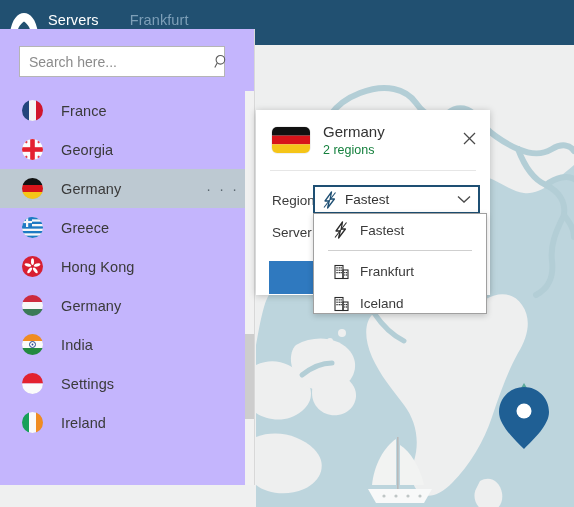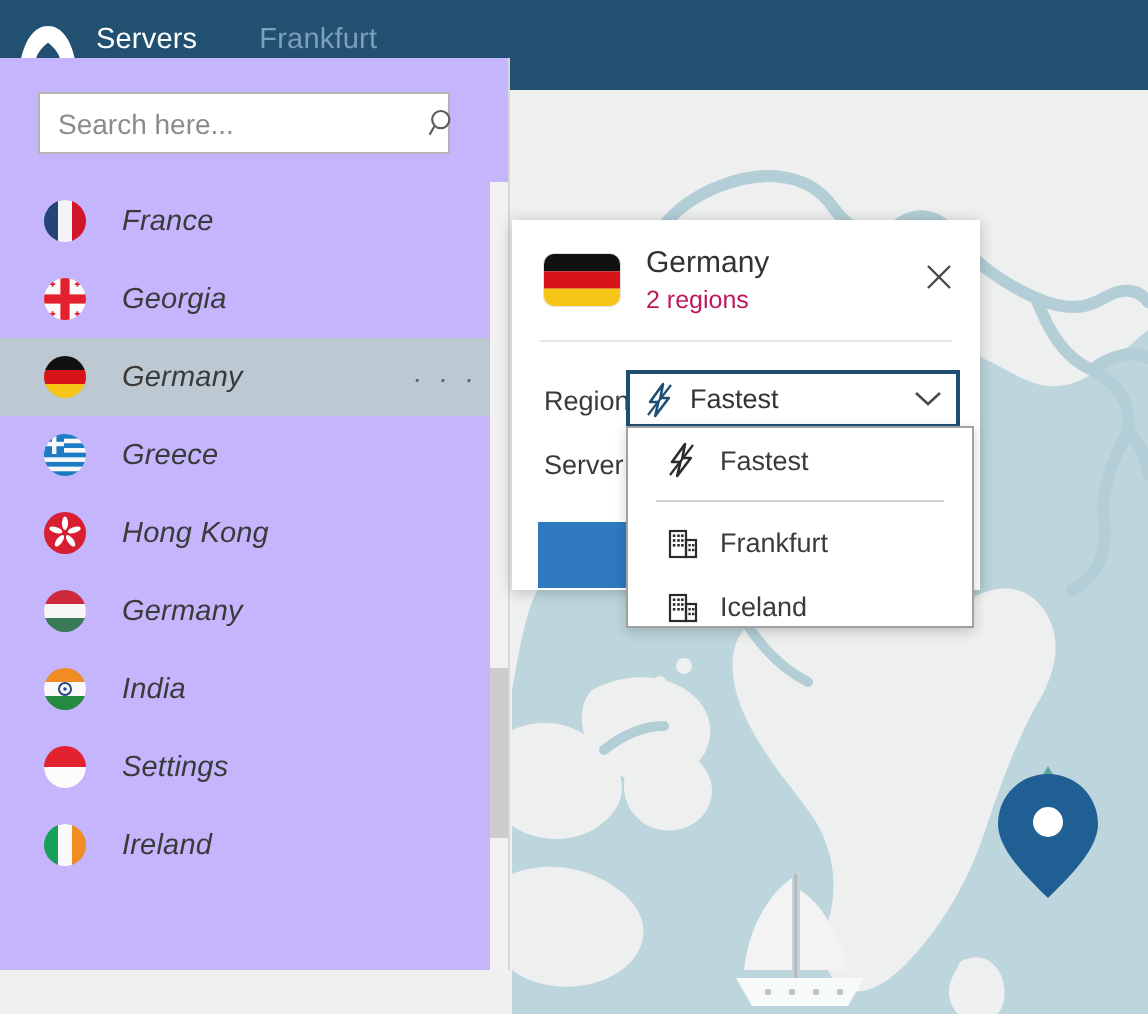--- a/index.html
+++ b/index.html
@@ -44,21 +44,20 @@
     border:0;outline:0;background:transparent;flex:1;
     font-family:"Liberation Sans",sans-serif;font-size:14px;color:#333;
     padding:0 4px 0 9px;height:100%;
   }
   .search-input::placeholder{color:#8b8b8b;}
   .search-icon{width:26px;display:flex;align-items:center;justify-content:center;}
 
   .country-list{
     position:absolute;left:0;top:62px;width:255px;height:400px;
     overflow:hidden;
-    font-style:italic;
   }
   .country-row{
     position:relative;height:39px;display:flex;align-items:center;
     padding-left:22px;box-sizing:border-box;cursor:default;
   }
   .country-row.selected{background:#bdc9d2;}
   .flag{
     width:21px;height:21px;border-radius:50%;overflow:hidden;flex:0 0 21px;
     position:relative;box-shadow:0 0 0 .5px rgba(0,0,0,.10) inset;
   }
@@ -99,21 +98,21 @@
     position:relative;height:60px;display:flex;align-items:center;padding-left:16px;
     box-sizing:border-box;
   }
   .popup-flag{
     width:38px;height:26px;border-radius:5px;overflow:hidden;flex:0 0 38px;
     box-shadow:0 0 0 .5px rgba(0,0,0,.12);
   }
   .popup-flag svg{display:block;width:38px;height:26px;}
   .popup-titles{margin-left:13px;}
   .popup-title{font-size:15px;color:#333333;line-height:17px;}
-  .popup-sub{font-size:12.5px;color:#be185d;line-height:16px;margin-top:2px;}
+  .popup-sub{font-size:12.5px;color:#15803d;line-height:16px;margin-top:2px;}
   .popup-close{
     position:absolute;right:12px;top:19px;width:18px;height:18px;cursor:default;
     display:flex;align-items:center;justify-content:center;
   }
   .popup-divider{
     position:absolute;left:14px;top:60px;width:206px;height:1px;background:#e6e6e6;
   }
 
   .field-row{
     position:absolute;display:flex;align-items:center;height:28px;

